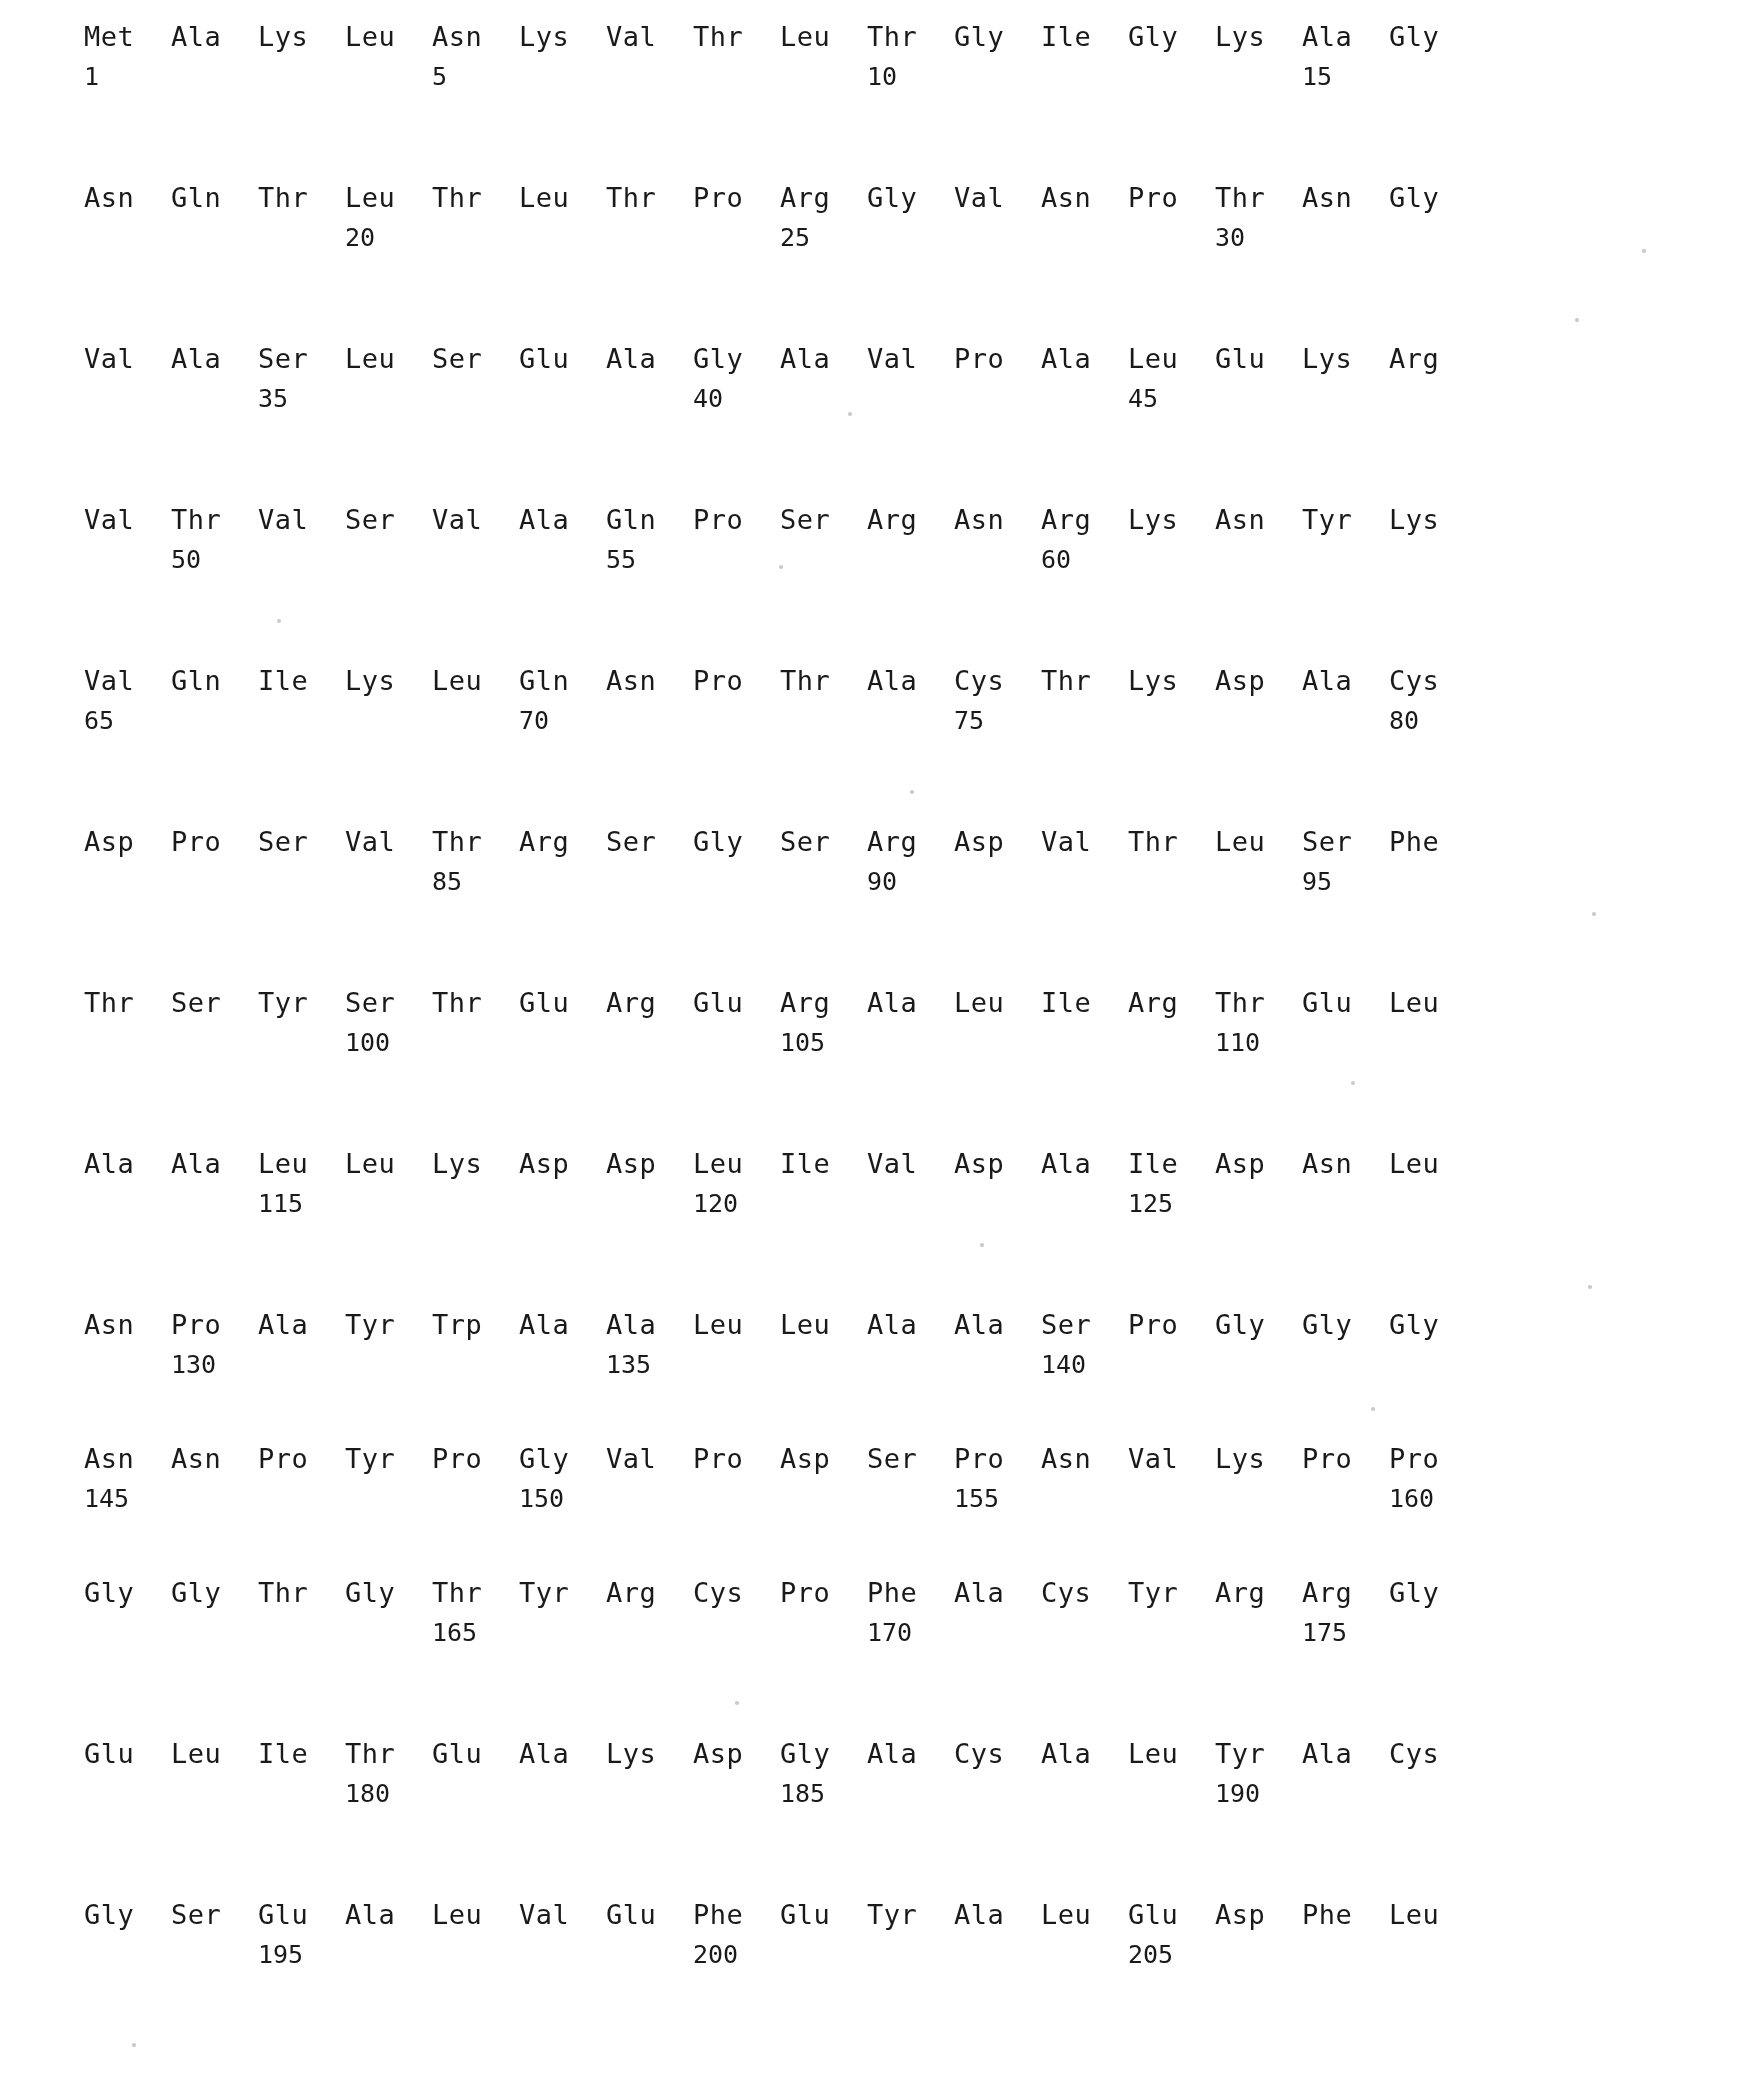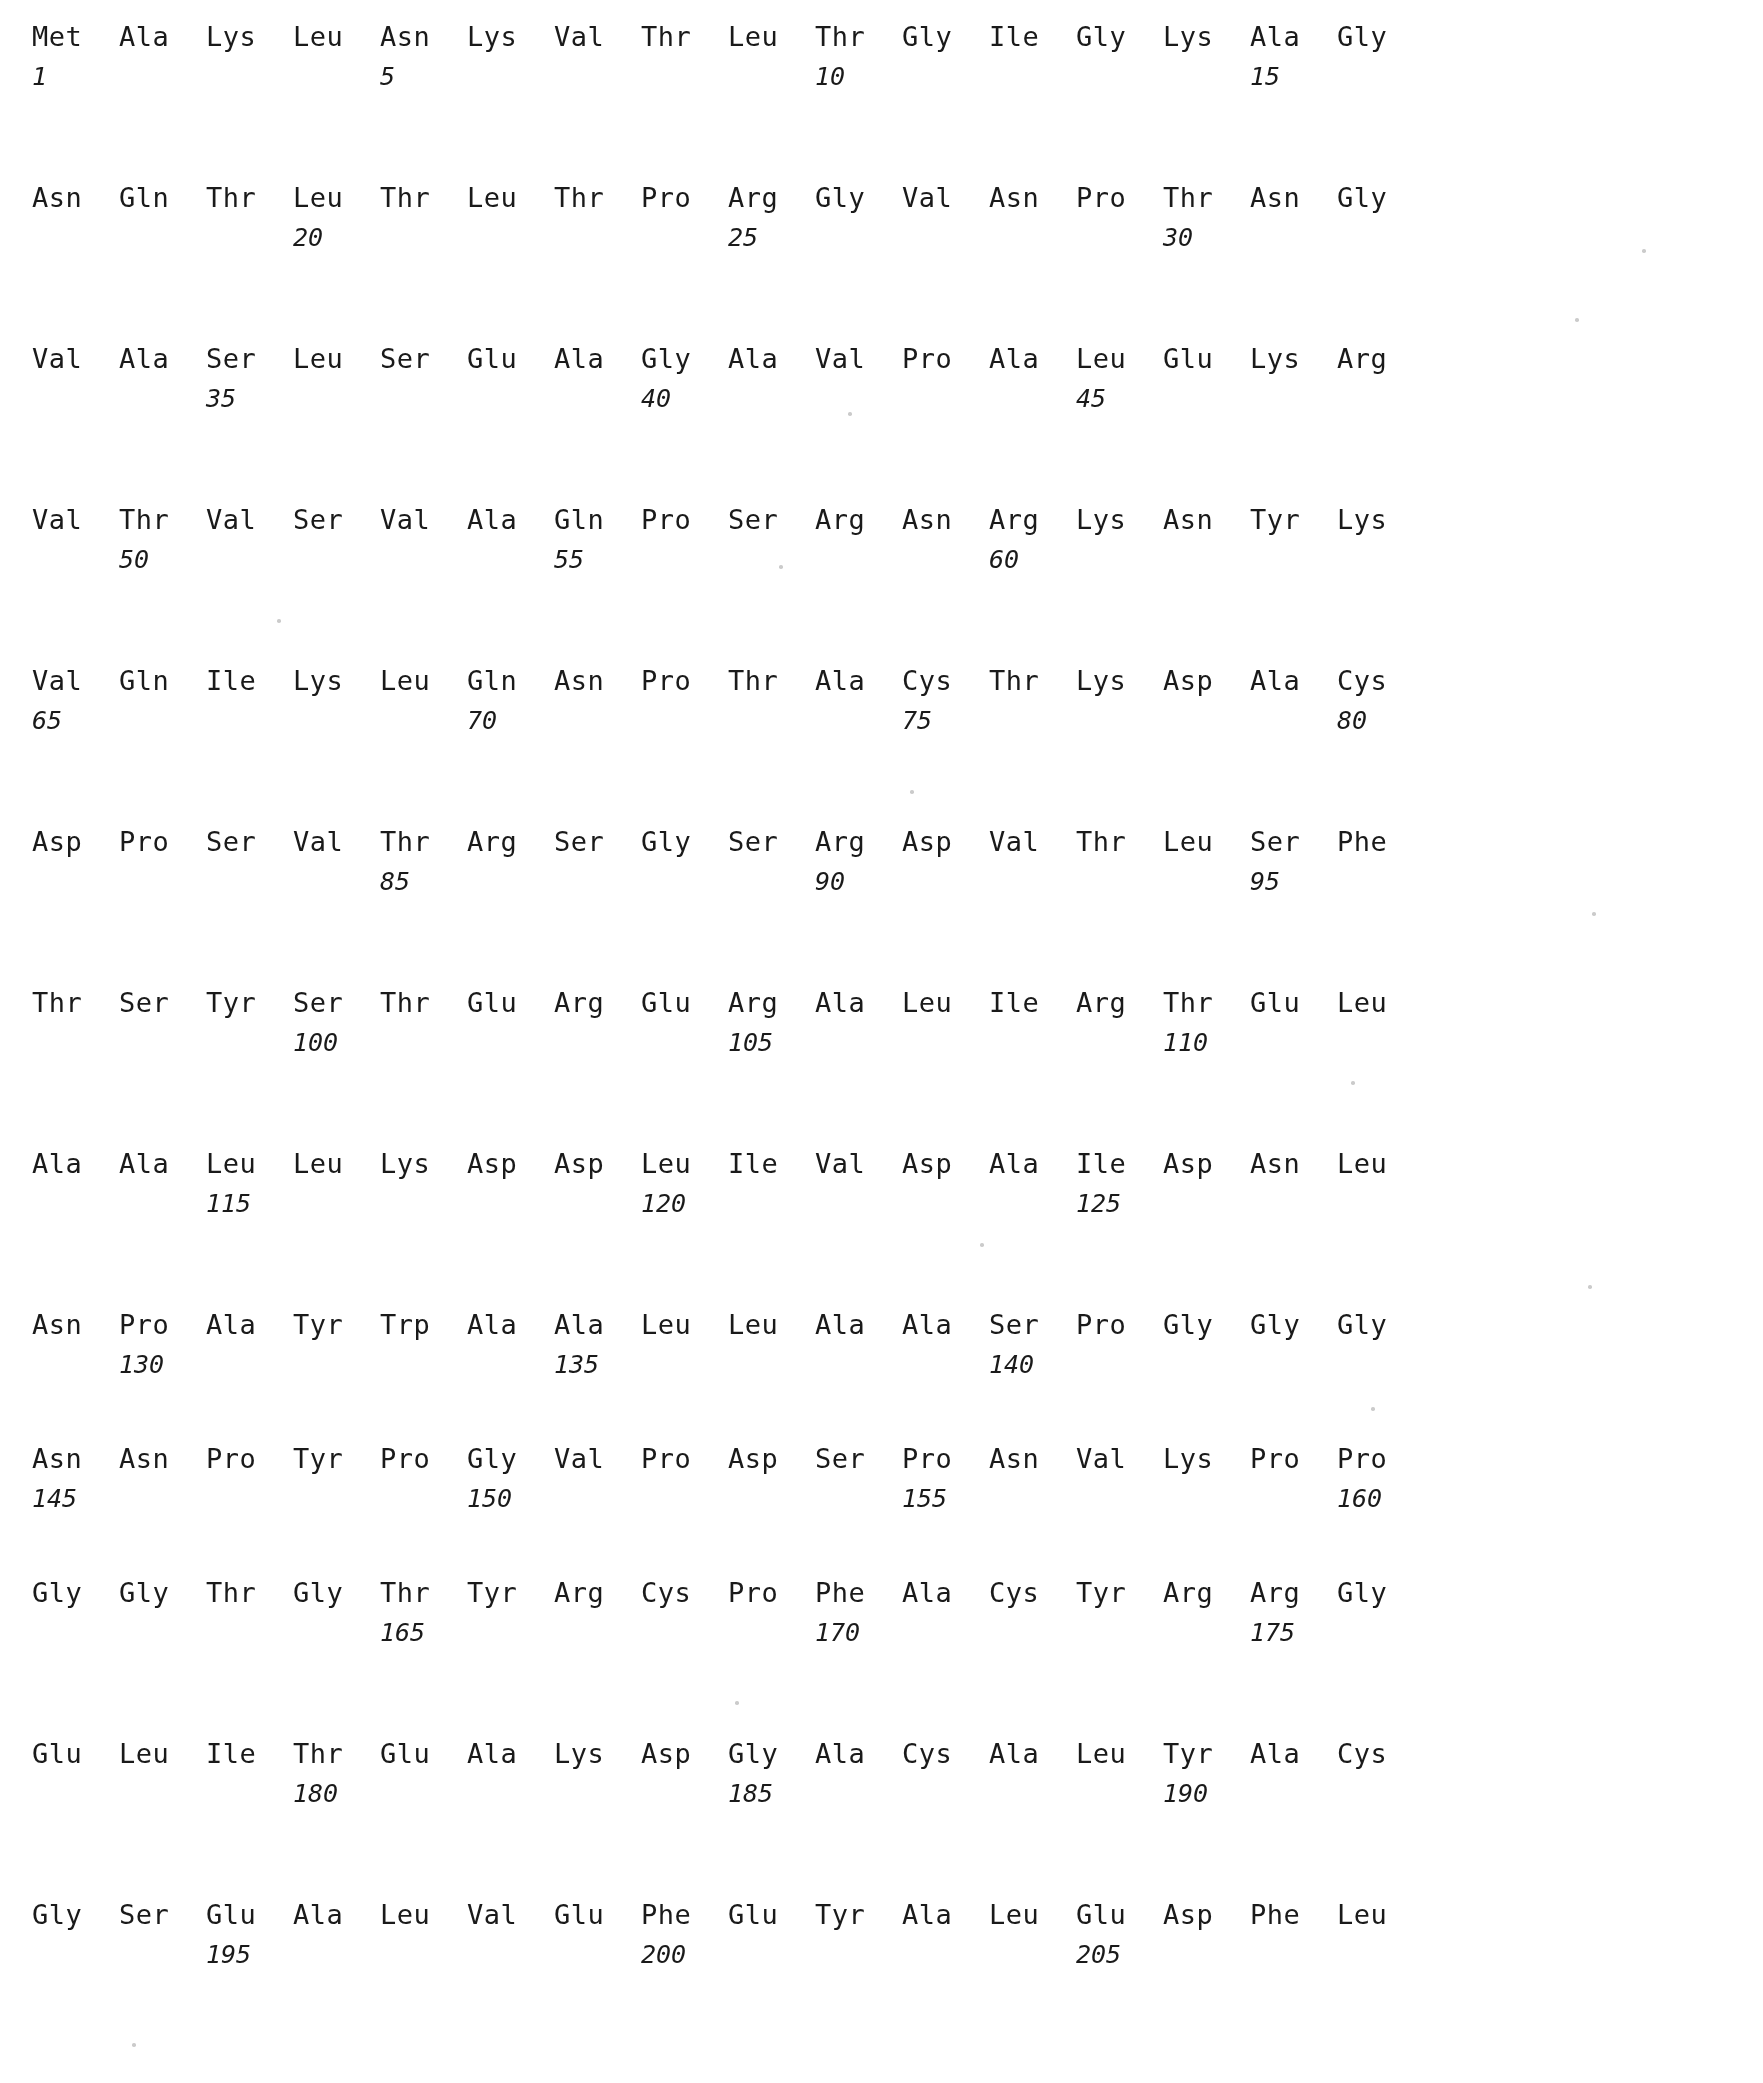--- a/index.html
+++ b/index.html
@@ -18,21 +18,21 @@
     position: absolute;
     left: 0;
     top: 0;
     width: 1763px;
     height: 2083px;
     padding: 0;
     box-sizing: border-box;
   }
   .seq-block {
     position: relative;
-    margin: 0 0 0 32px;
+    margin: 0 0 0 84px;
     height: 161px;
   }
   .seq-block.tight {
     height: 134px;
   }
   .residue-row {
     display: block;
     white-space: nowrap;
     height: 42px;
   }
@@ -42,21 +42,20 @@
     font-size: 27px;
     letter-spacing: 0.5px;
     line-height: 42px;
     text-align: left;
     vertical-align: top;
   }
   .number-row {
     display: block;
     white-space: nowrap;
     height: 38px;
-    font-style: italic;
   }
   .num-cell {
     display: inline-block;
     width: 87px;
     font-size: 25px;
     line-height: 38px;
     text-align: left;
     vertical-align: top;
   }
   

